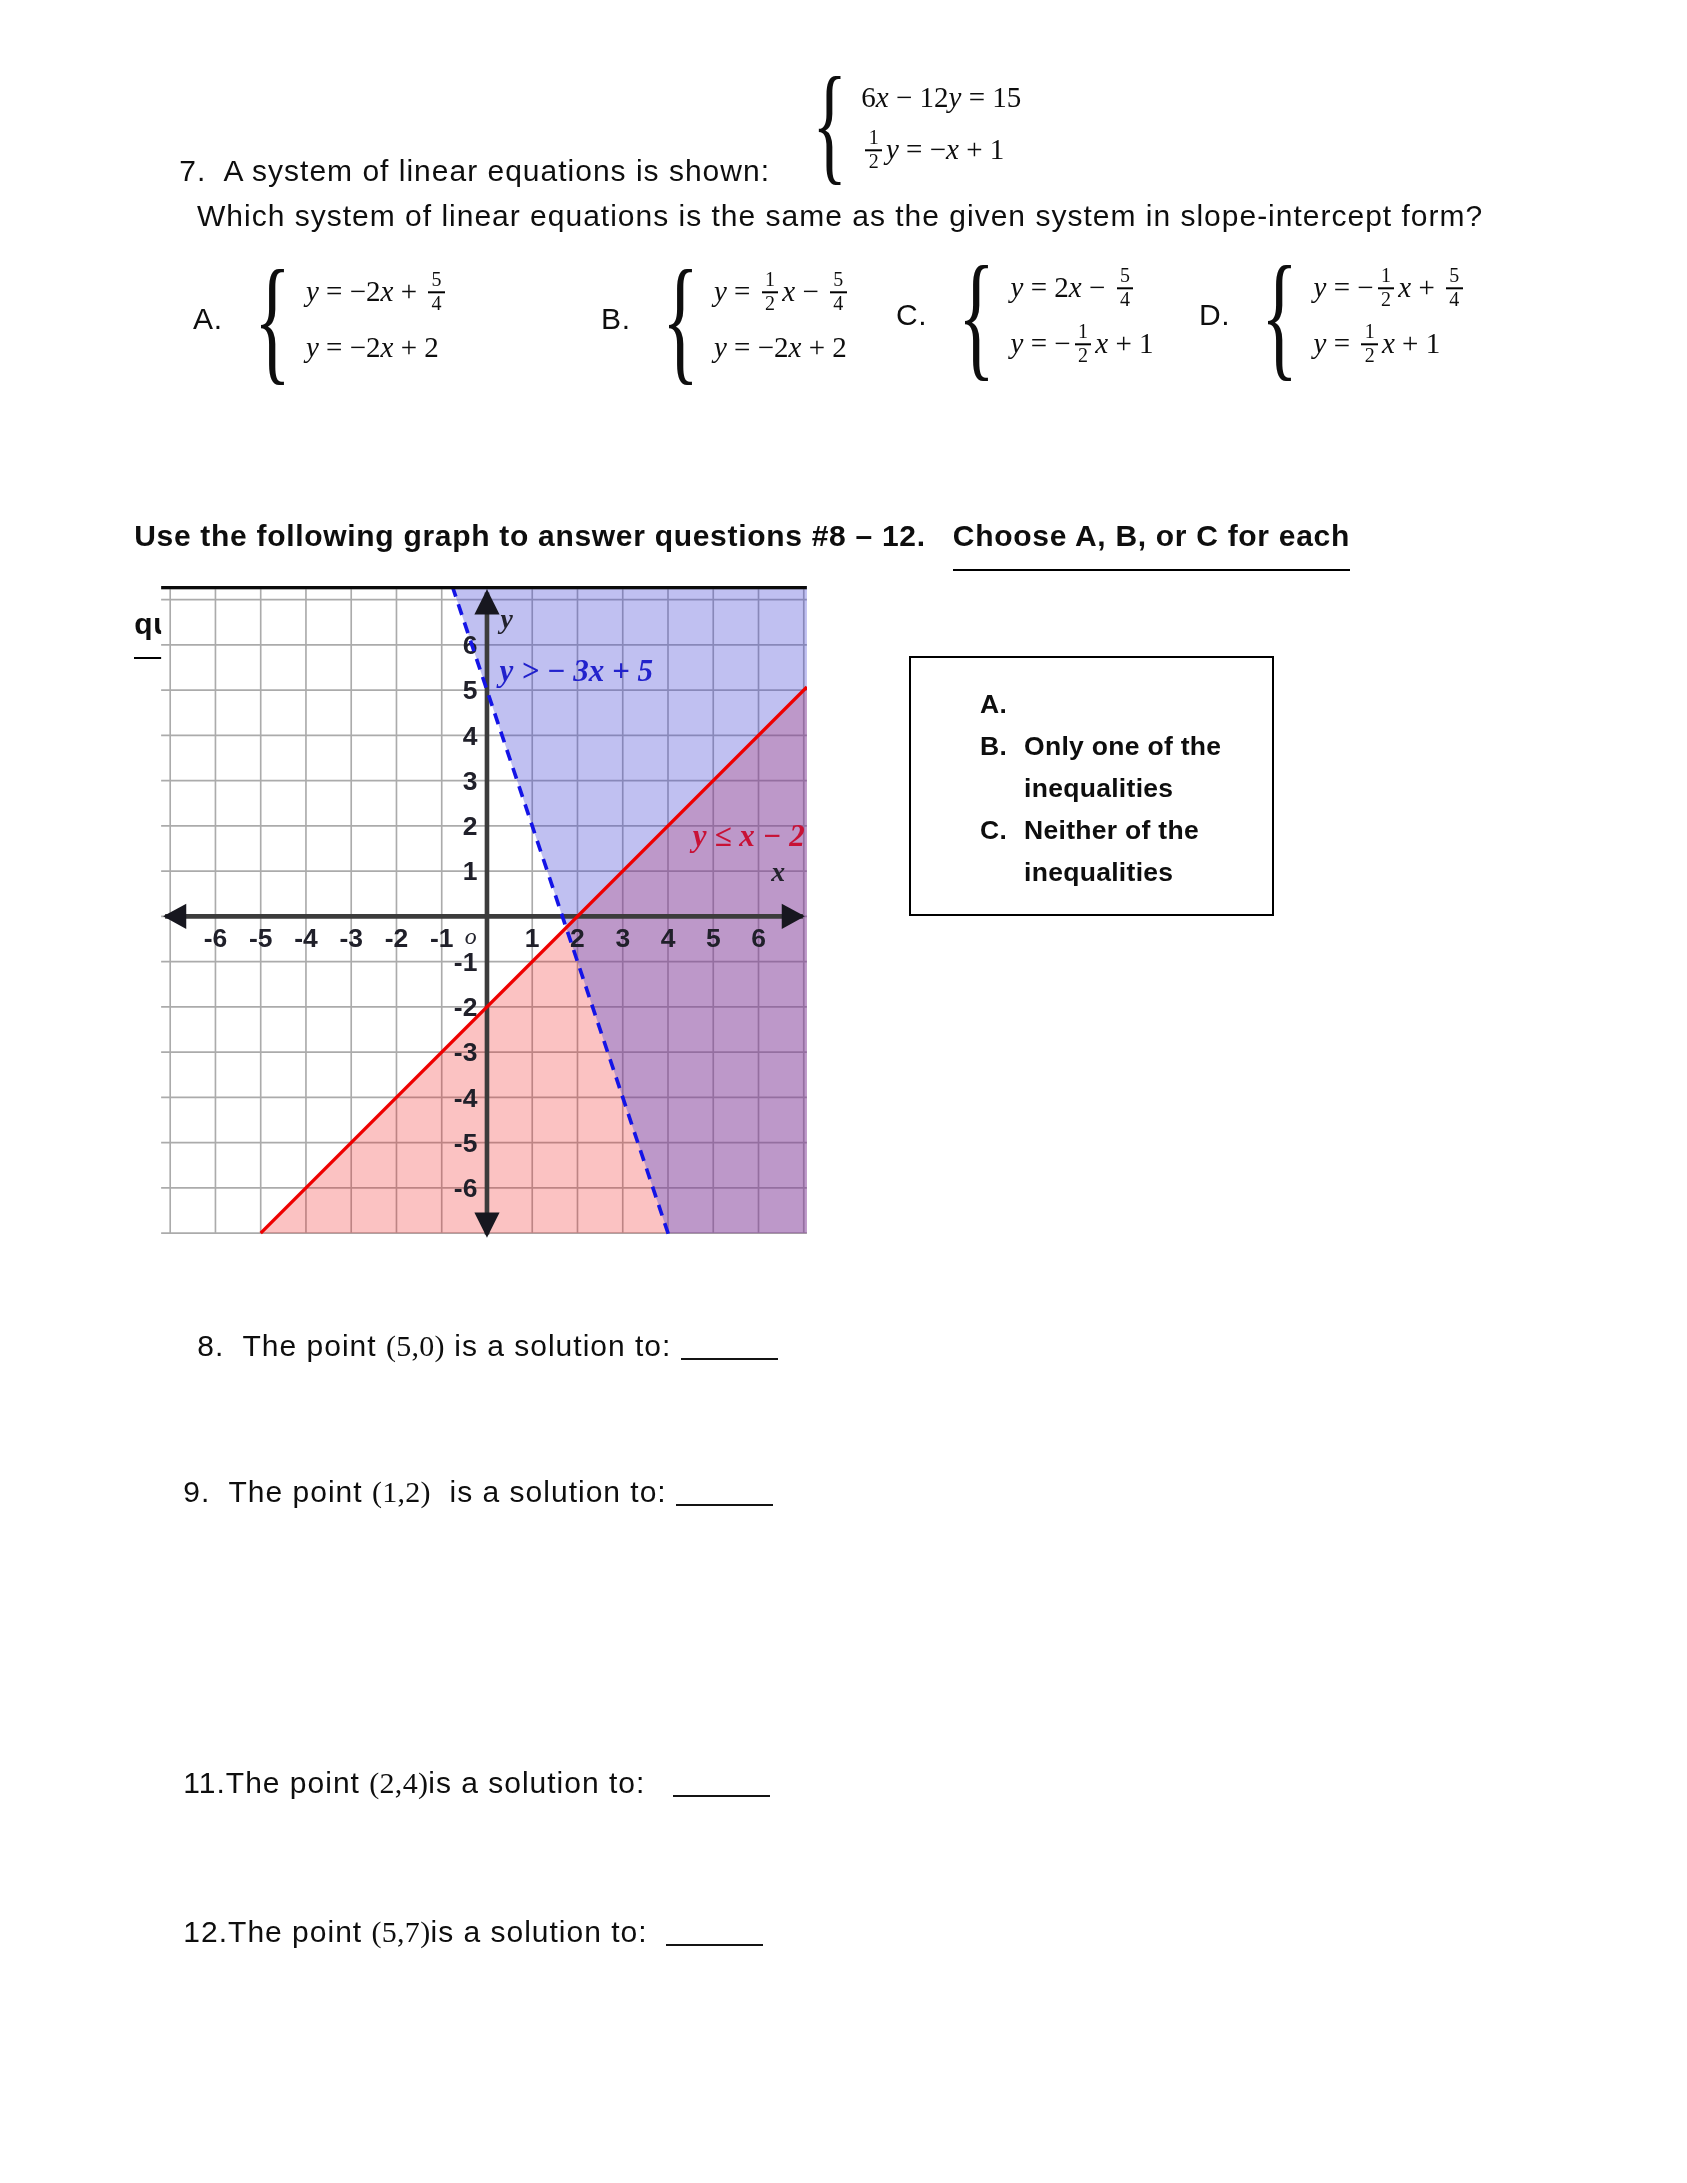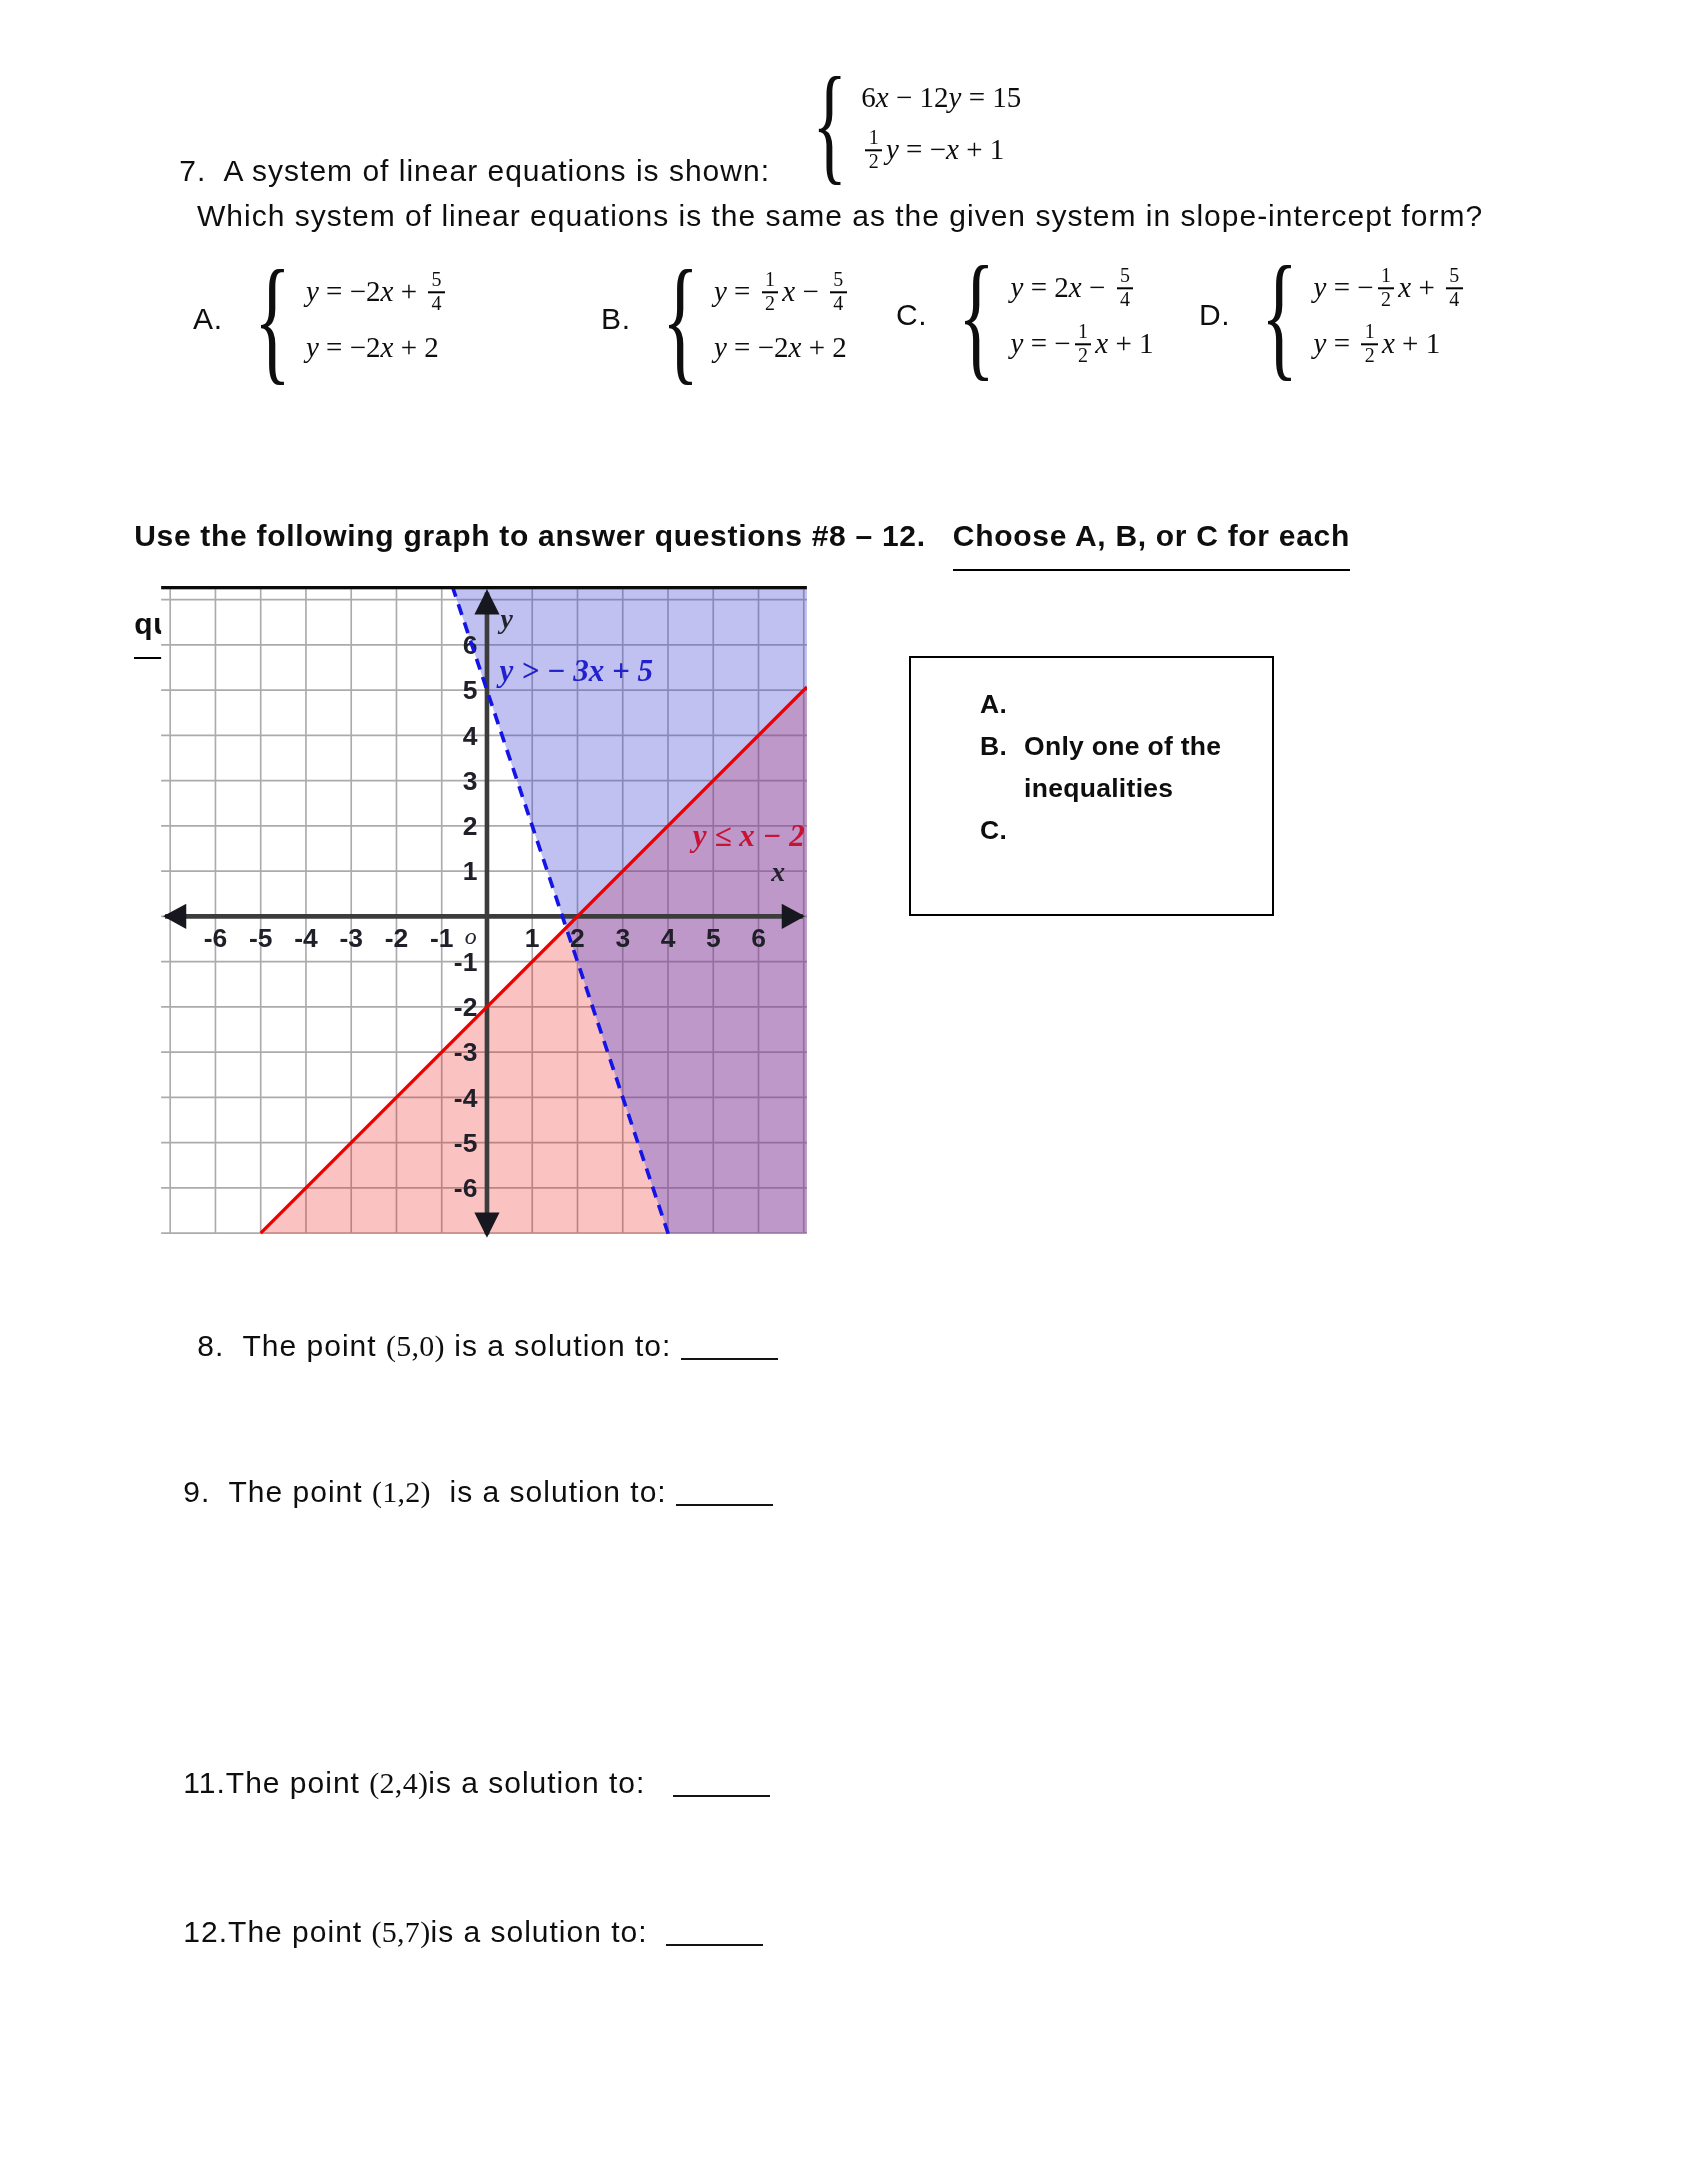--- a/index.html
+++ b/index.html
@@ -173,20 +173,21 @@
   <div class="abs akbox" style="left:909px;top:656px;width:365px;height:260px;">
     <div class="akitem">
       <span class="akletter">A.</span>
     </div>
     <div class="akitem">
       <span class="akletter">B.</span>
       <span class="aktext">Only one of the inequalities</span>
     </div>
     <div class="akitem">
       <span class="akletter">C.</span>
+      <span class="aktext">Neither of the inequalities</span>
     </div>
   </div>
 
   <div class="abs qline" style="left:160px;top:1295px;">
     <span>8.  </span><span><span>The point </span><span class="serifseg">(5,0)</span><span> is a solution to: </span></span><span class="blank"></span>
   </div>
   <div class="abs qline" style="left:146px;top:1441px;">
     <span>9.  </span><span><span>The point </span><span class="serifseg">(1,2)</span><span>  is a solution to: </span></span><span class="blank"></span>
   </div>
   <div class="abs qline" style="left:146px;top:1732px;">

